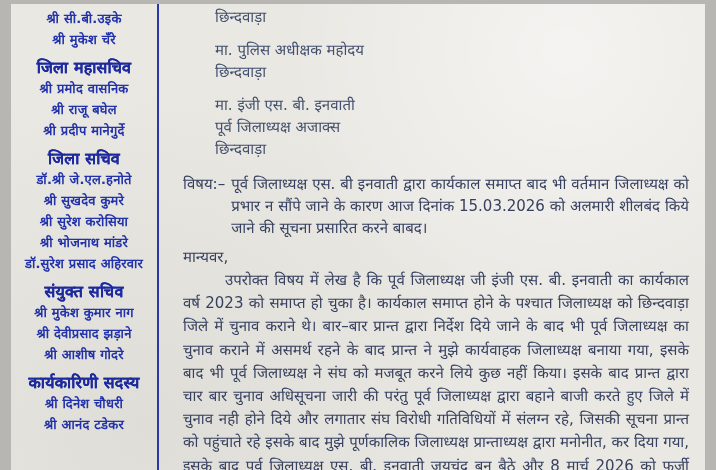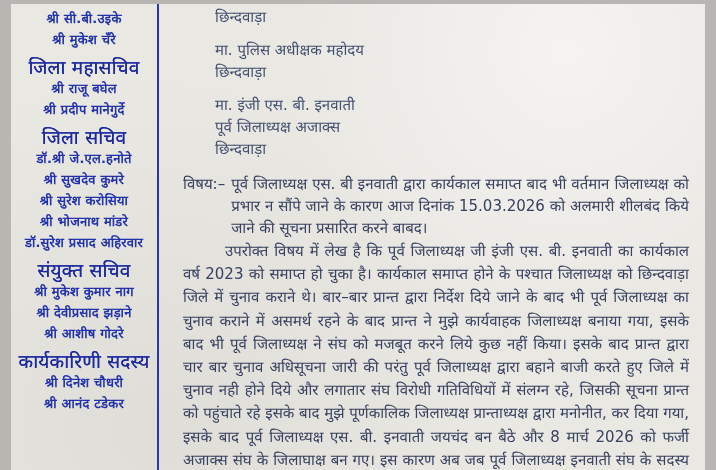--- a/index.html
+++ b/index.html
@@ -26,23 +26,23 @@
     padding-top:4px;
     text-align:center;
     color:#2232aa;
     font-size:13px;
     line-height:21px;
     font-weight:bold;
     letter-spacing:.2px;
   }
   .roster .grp-header{
     margin-top:7px;
-    font-size:19px;
+    font-size:16px;
     color:#1c2a9e;
-    font-weight:normal;
+    font-weight:bold;
     text-shadow:0 0 .6px #1c2a9e;
   }
   .roster .name{white-space:nowrap;}
   
   .letter{
     flex:1;
     padding:2px 16px 16px 24px;
     font-size:15px;
   }
   .addr-block{margin-left:32px;color:#42506e;}
@@ -74,20 +74,21 @@
 </head>
 <body>
 
 <div class="page">
 
   <div class="roster">
     <div class="name">श्री सी.बी.उइके</div>
     <div class="name">श्री मुकेश चँरे</div>
 
     <div class="grp-header">जिला महासचिव</div>
+    <div class="name">श्री प्रमोद वासनिक</div>
     <div class="name">श्री राजू बघेल</div>
     <div class="name">श्री प्रदीप मानेगुर्दे</div>
 
     <div class="grp-header">जिला सचिव</div>
     <div class="name">डॉ.श्री जे.एल.हनोते</div>
     <div class="name">श्री सुखदेव कुमरे</div>
     <div class="name">श्री सुरेश करोसिया</div>
     <div class="name">श्री भोजनाथ मांडरे</div>
 
     <div class="name">डॉ.सुरेश प्रसाद अहिरवार</div>
@@ -118,17 +119,18 @@
         <div class="addr-line">पूर्व जिलाध्यक्ष अजाक्स</div>
         <div class="addr-line">छिन्दवाड़ा</div>
       </div>
     </div>
 
     <div class="subject">
       <div class="subject-label">विषय:–</div>
       <div class="subject-text">पूर्व जिलाध्यक्ष एस. बी इनवाती द्वारा कार्यकाल समाप्त बाद भी वर्तमान जिलाध्यक्ष को प्रभार न सौंपे जाने के कारण आज दिनांक 15.03.2026 को अलमारी शीलबंद किये जाने की सूचना प्रसारित करने बाबद।</div>
     </div>
 
+    <div class="salutation">मान्यवर,</div>
 
     <div class="body-para">उपरोक्त विषय में लेख है कि पूर्व जिलाध्यक्ष जी इंजी एस. बी. इनवाती का कार्यकाल वर्ष 2023 को समाप्त हो चुका है। कार्यकाल समाप्त होने के पश्चात जिलाध्यक्ष को छिन्दवाड़ा जिले में चुनाव कराने थे। बार–बार प्रान्त द्वारा निर्देश दिये जाने के बाद भी पूर्व जिलाध्यक्ष का चुनाव कराने में असमर्थ रहने के बाद प्रान्त ने मुझे कार्यवाहक जिलाध्यक्ष बनाया गया, इसके बाद भी पूर्व जिलाध्यक्ष ने संघ को मजबूत करने लिये कुछ नहीं किया। इसके बाद प्रान्त द्वारा चार बार चुनाव अधिसूचना जारी की परंतु पूर्व जिलाध्यक्ष द्वारा बहाने बाजी करते हुए जिले में चुनाव नही होने दिये और लगातार संघ विरोधी गतिविधियों में संलग्न रहे, जिसकी सूचना प्रान्त को पहुंचाते रहे इसके बाद मुझे पूर्णकालिक जिलाध्यक्ष प्रान्ताध्यक्ष द्वारा मनोनीत, कर दिया गया, इसके बाद पूर्व जिलाध्यक्ष एस. बी. इनवाती जयचंद बन बैठे और 8 मार्च 2026 को फर्जी अजाक्स संघ के जिलाघाक्ष बन गए। इस कारण अब जब पूर्व जिलाध्यक्ष इनवाती संघ के सदस्य भी नही रहे और प्रभार भी नही दिया तब जाकर पाँच सदस्य की उपस्थिति में पंचनामा बनाकर सील बंद कर मुझे अलमारी में ताला लगाना आवश्यक हो गया। क्योकि पूर्व जिलाध्यक्ष के पास प्रान्तीय कोषाध्यक्ष के पत्र क्रमाक 1490 दिनांक 20/06/2023 के अनुसार प्रान्तीय कार्यालय से प्रदाय रसीद बुक</div>
 
   </div>
 </div>
 
 </body></html>

